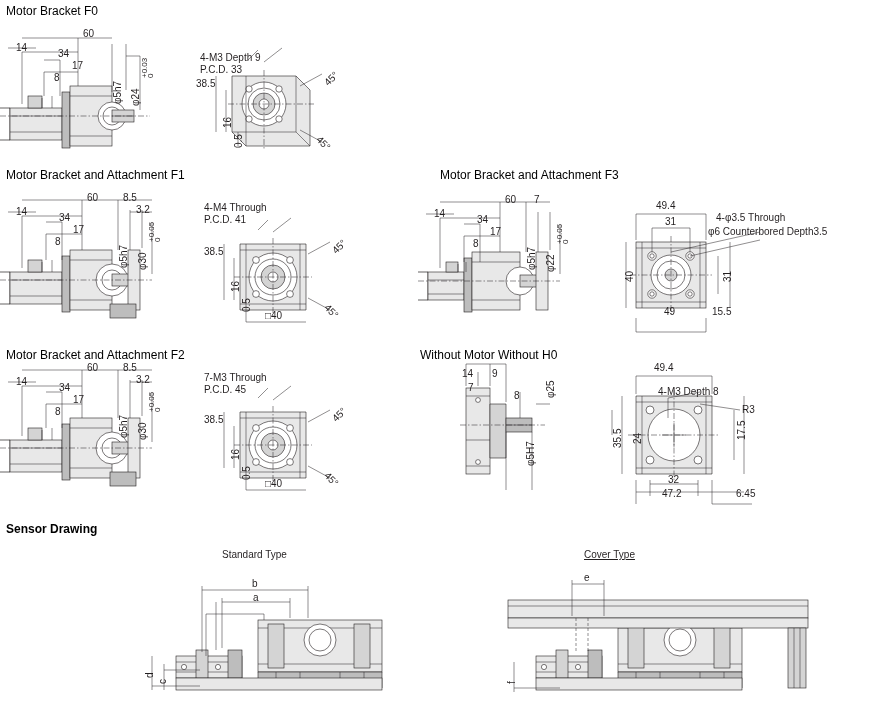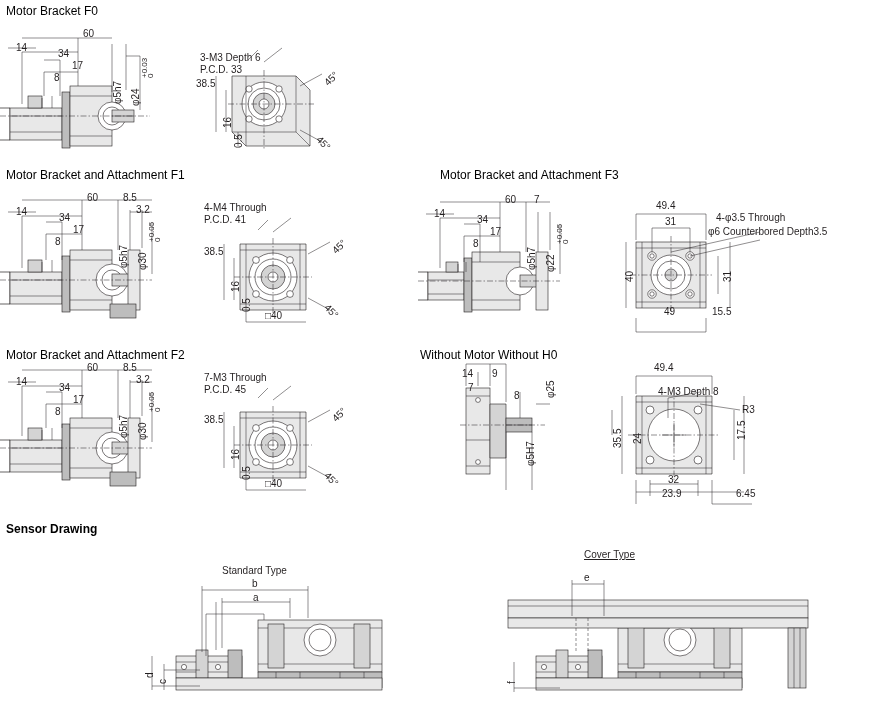--- a/index.html
+++ b/index.html
@@ -28,21 +28,21 @@
 </style>
 </head>
 <body>
 
 <div class="lbl sec-title" style="left:6px;top:4px;">Motor Bracket F0</div>
 <div class="lbl sec-title" style="left:6px;top:168px;">Motor Bracket and Attachment F1</div>
 <div class="lbl sec-title" style="left:6px;top:348px;">Motor Bracket and Attachment F2</div>
 <div class="lbl sec-title" style="left:440px;top:168px;">Motor Bracket and Attachment F3</div>
 <div class="lbl sec-title" style="left:420px;top:348px;">Without Motor Without H0</div>
 <div class="lbl sec-title bold" style="left:6px;top:522px;">Sensor Drawing</div>
-<div class="lbl center-title" style="left:222px;top:549px;margin-top:16px;">Standard Type</div>
+<div class="lbl center-title" style="left:222px;top:549px;">Standard Type</div>
 <div class="lbl center-title" style="left:584px;top:549px;text-decoration:underline;">Cover Type</div>
 
 <svg width="869" height="705">
 
 <g>
 
   <path class="ln" d="M0 108 L10 108 L10 140 L0 140"></path>
   <rect class="g1" x="10" y="108" width="52" height="32"></rect>
   <path class="lnt" d="M10 116 L62 116 M10 132 L62 132"></path>
   <rect class="g2" x="28" y="96" width="14" height="12"></rect>
@@ -317,21 +317,21 @@
 
 <div class="lbl dim" style="left:16px;top:42px;">14</div>
 <div class="lbl dim" style="left:83px;top:28px;">60</div>
 <div class="lbl dim" style="left:58px;top:48px;">34</div>
 <div class="lbl dim" style="left:54px;top:72px;">8</div>
 <div class="lbl dim" style="left:72px;top:60px;">17</div>
 <div class="lbl dim rot90" style="left:112px;top:104px;">φ5h7</div>
 <div class="lbl dim rot90" style="left:130px;top:106px;">φ24</div>
 <div class="lbl dim8 rot90" style="left:140px;top:78px;">+0.03</div>
 <div class="lbl dim8 rot90" style="left:146px;top:78px;">0</div>
-<div class="lbl note" style="left:200px;top:52px;">3-M3 Depth 6</div>
+<div class="lbl note" style="left:200px;top:52px;">4-M3 Depth 9</div>
 <div class="lbl note" style="left:200px;top:64px;">P.C.D. 33</div>
 <div class="lbl dim" style="left:196px;top:78px;">38.5</div>
 <div class="lbl dim rot90" style="left:222px;top:128px;">16</div>
 <div class="lbl dim rot90" style="left:233px;top:148px;">0.5</div>
 <div class="lbl dim rot45" style="left:322px;top:80px;">45°</div>
 <div class="lbl rotm45 dim" style="left:322px;top:134px;">45°</div>
 
 <div class="lbl dim" style="left:16px;top:206px;">14</div>
 <div class="lbl dim" style="left:87px;top:192px;">60</div>
 <div class="lbl dim" style="left:123px;top:192px;">8.5</div>
@@ -397,21 +397,21 @@
 <div class="lbl dim" style="left:514px;top:390px;">8</div>
 <div class="lbl dim rot90" style="left:545px;top:398px;">φ25</div>
 <div class="lbl dim rot90" style="left:525px;top:466px;">φ5H7</div>
 <div class="lbl dim" style="left:654px;top:362px;">49.4</div>
 <div class="lbl note" style="left:658px;top:386px;">4-M3 Depth 8</div>
 <div class="lbl dim" style="left:742px;top:404px;">R3</div>
 <div class="lbl dim rot90" style="left:612px;top:448px;">35.5</div>
 <div class="lbl dim rot90" style="left:632px;top:444px;">24</div>
 <div class="lbl dim rot90" style="left:736px;top:440px;">17.5</div>
 <div class="lbl dim" style="left:668px;top:474px;">32</div>
-<div class="lbl dim" style="left:662px;top:488px;">23.9</div>
+<div class="lbl dim" style="left:662px;top:488px;">47.2</div>
 <div class="lbl dim" style="left:736px;top:488px;">6.45</div>
 
 <div class="lbl dim" style="left:252px;top:578px;">b</div>
 <div class="lbl dim" style="left:253px;top:592px;">a</div>
 <div class="lbl dim rot90" style="left:144px;top:678px;">d</div>
 <div class="lbl dim rot90" style="left:157px;top:684px;">c</div>
 <div class="lbl dim" style="left:584px;top:572px;">e</div>
 <div class="lbl dim rot90" style="left:506px;top:684px;">f</div>
 
 </body></html>

